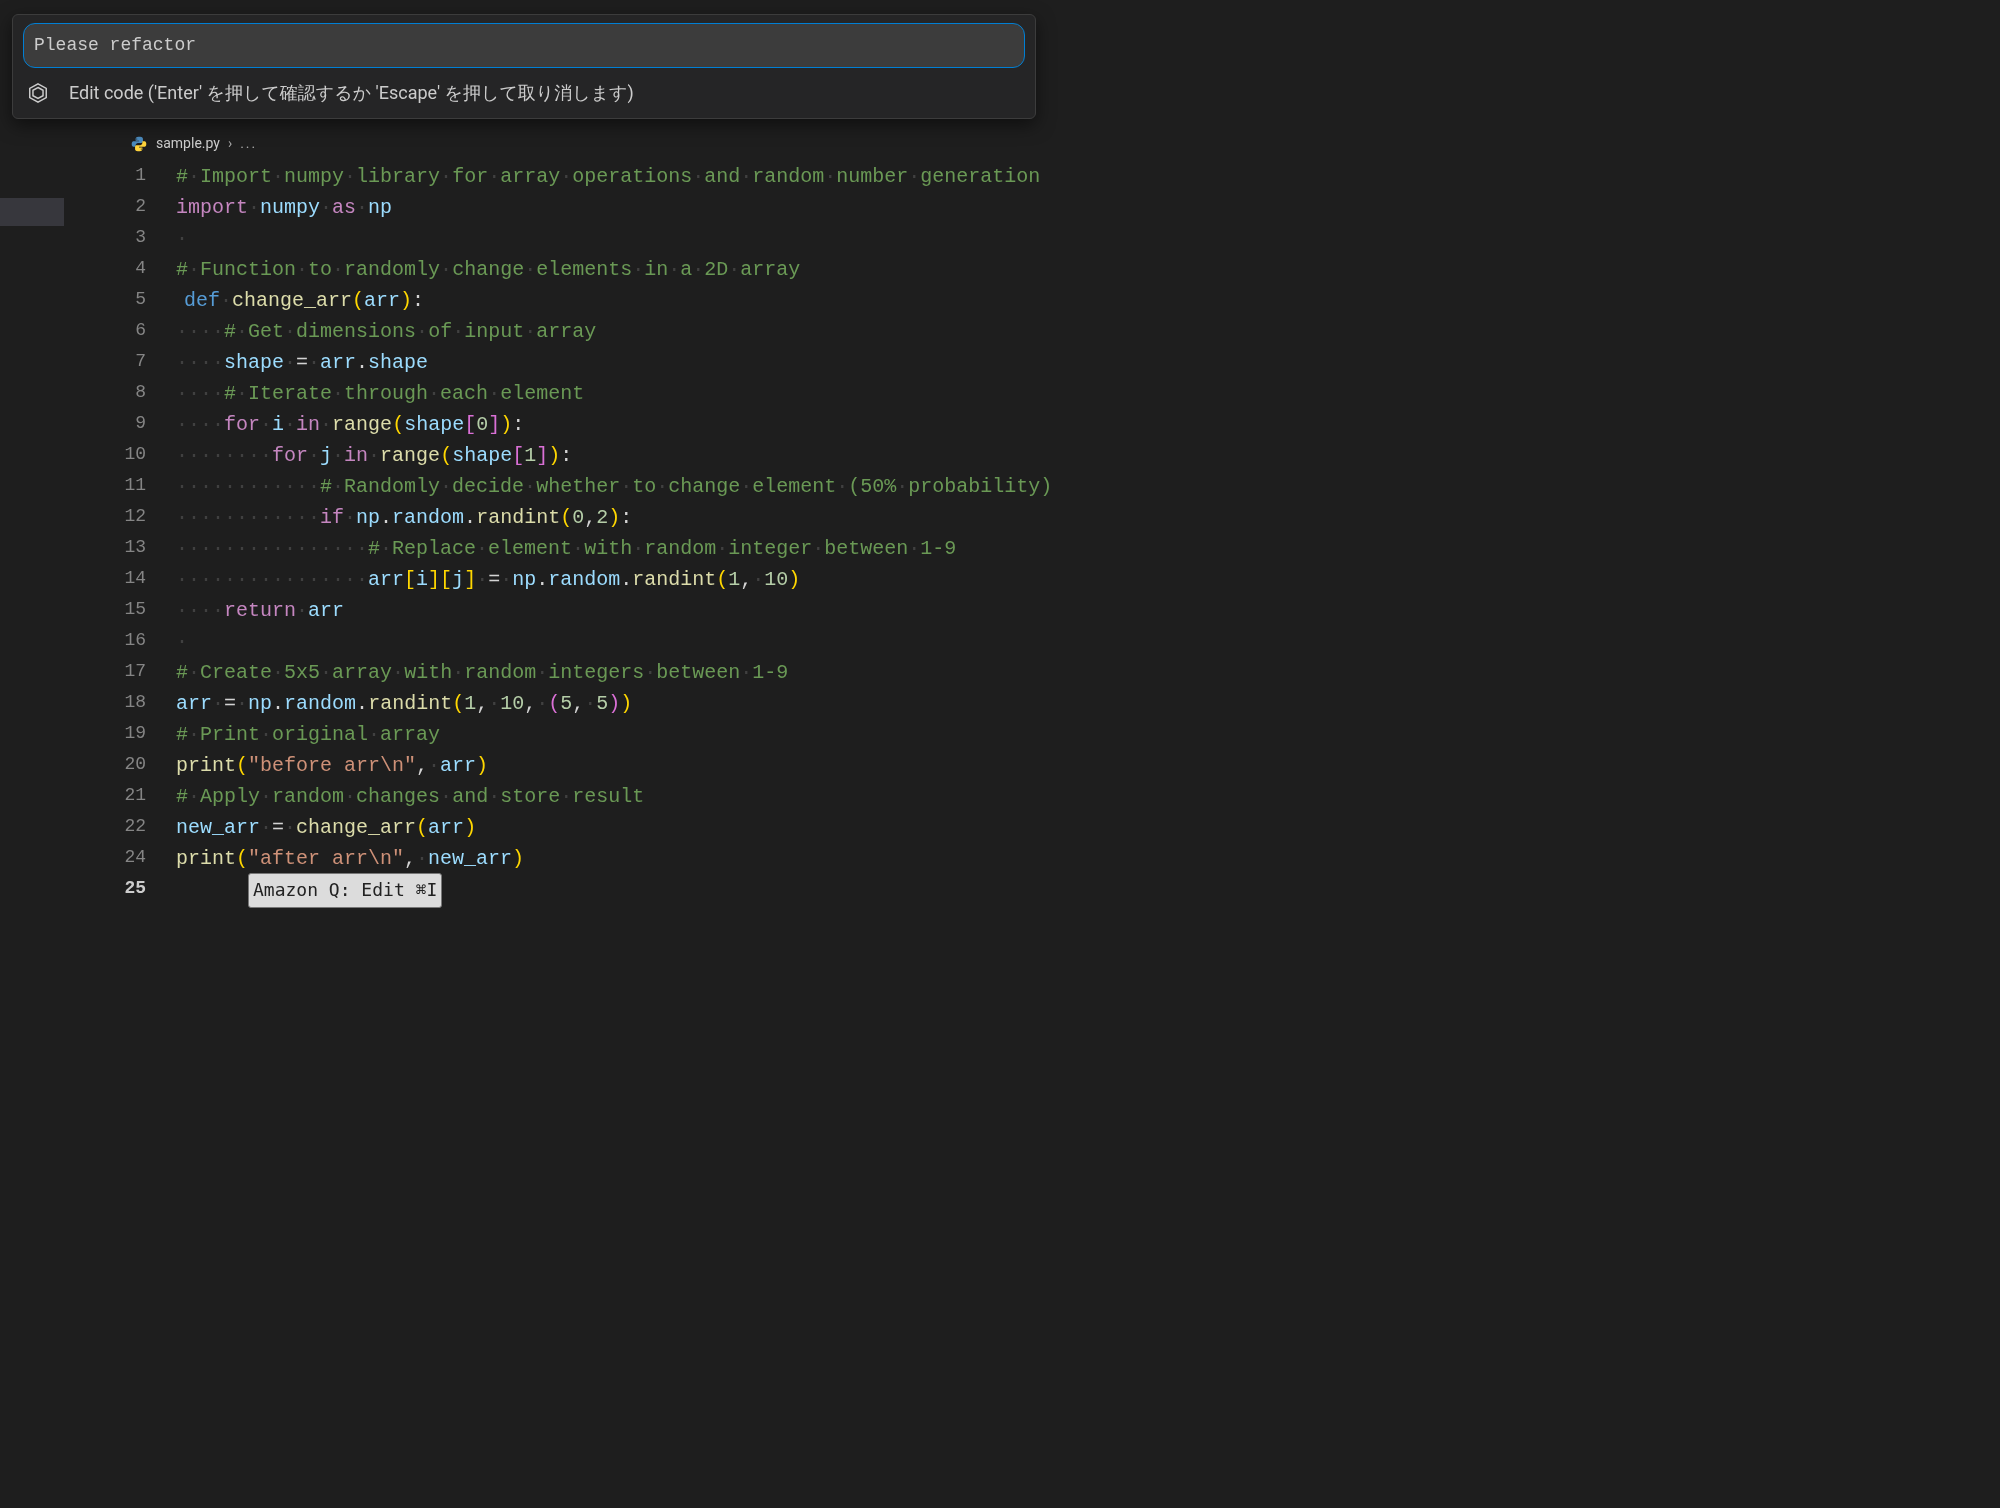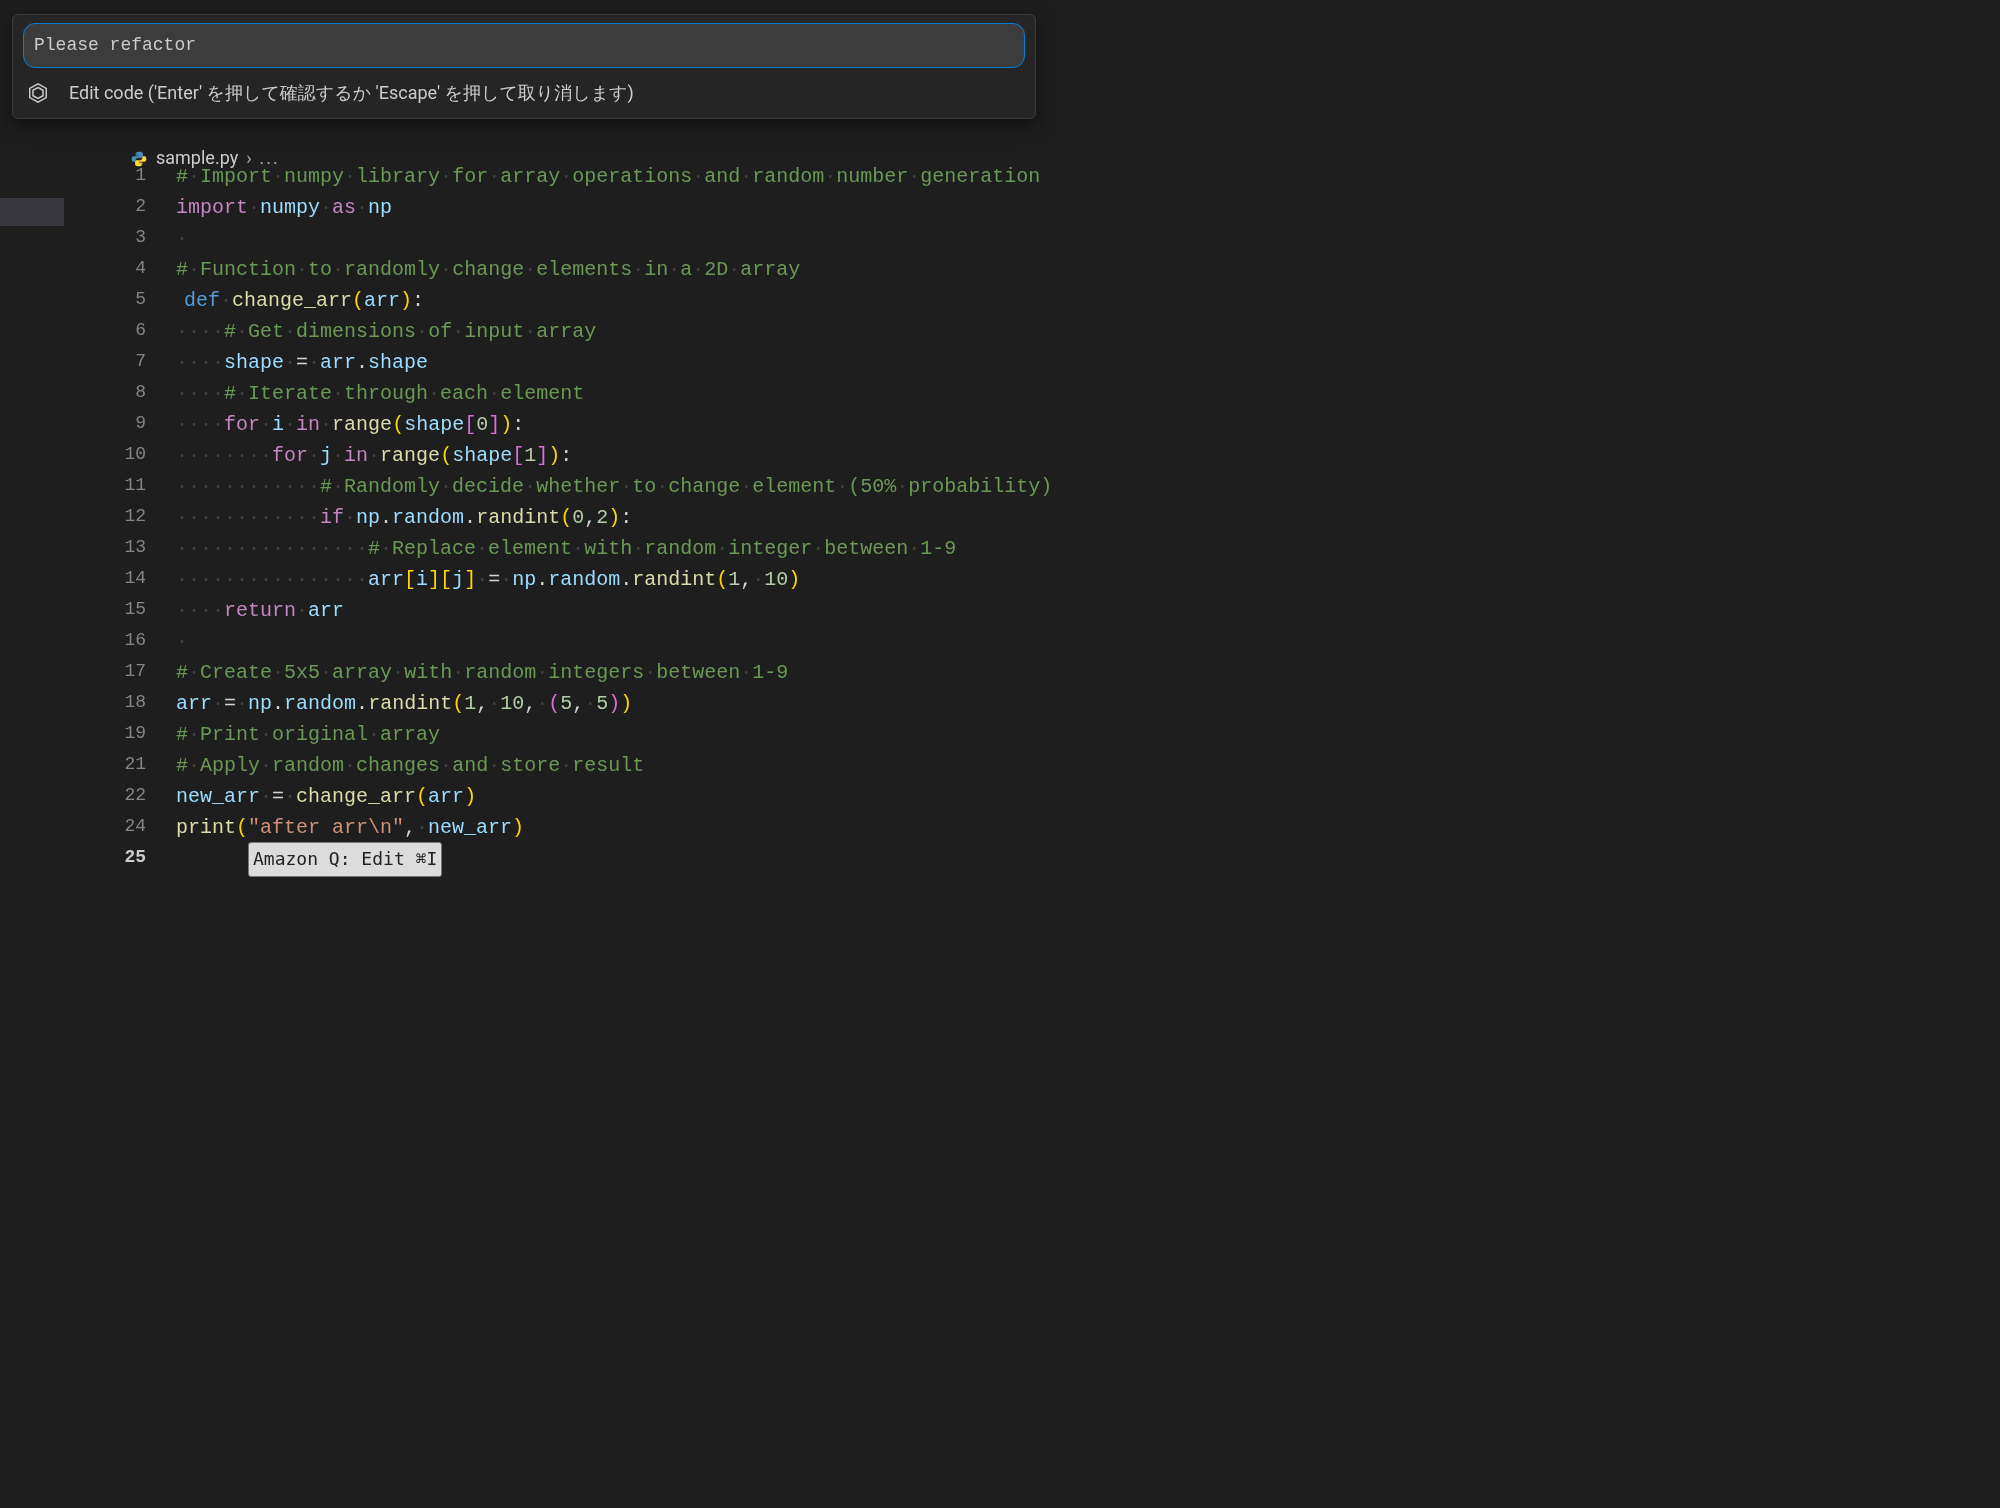--- a/index.html
+++ b/index.html
@@ -114,22 +114,21 @@
   
   .breadcrumb {
     position: absolute;
     left: 130px;
     top: 132px;
     display: flex;
     align-items: center;
     gap: 8px;
     color: var(--breadcrumb-muted);
     font-family: ui-sans-serif, -apple-system, "Segoe UI", Roboto, sans-serif;
-    font-size: 18px;
-    margin-top: 11px;
+    font-size: 14px;
   }
   .breadcrumb .file {
     color: var(--breadcrumb-fg);
   }
   .breadcrumb .lang-icon svg { width: 18px; height: 18px; vertical-align: middle; }
   .breadcrumb .chev { color: var(--breadcrumb-muted); }
   .breadcrumb .dots { letter-spacing: 2px; }
 
   
   .editor {
@@ -253,19 +252,20 @@
       <div class="line"><div class="gutter">10</div><div class="code"><span class="selwrap selected"><span class="tok c-ws">········</span><span class="tok c-kw">for</span><span class="tok c-ws">·</span><span class="tok c-ident">j</span><span class="tok c-ws">·</span><span class="tok c-kw">in</span><span class="tok c-ws">·</span><span class="tok c-func">range</span><span class="tok c-paren">(</span><span class="tok c-ident">shape</span><span class="tok c-paren2">[</span><span class="tok c-num">1</span><span class="tok c-paren2">]</span><span class="tok c-paren">)</span><span class="tok c-op">:</span></span></div></div>
       <div class="line"><div class="gutter">11</div><div class="code"><span class="selwrap selected"><span class="tok c-ws">············</span><span class="tok c-comment">#</span><span class="tok c-ws">·</span><span class="tok c-comment">Randomly</span><span class="tok c-ws">·</span><span class="tok c-comment">decide</span><span class="tok c-ws">·</span><span class="tok c-comment">whether</span><span class="tok c-ws">·</span><span class="tok c-comment">to</span><span class="tok c-ws">·</span><span class="tok c-comment">change</span><span class="tok c-ws">·</span><span class="tok c-comment">element</span><span class="tok c-ws">·</span><span class="tok c-comment">(50%</span><span class="tok c-ws">·</span><span class="tok c-comment">probability)</span></span></div></div>
       <div class="line"><div class="gutter">12</div><div class="code"><span class="selwrap selected"><span class="tok c-ws">············</span><span class="tok c-kw">if</span><span class="tok c-ws">·</span><span class="tok c-ident">np</span><span class="tok c-op">.</span><span class="tok c-ident">random</span><span class="tok c-op">.</span><span class="tok c-func">randint</span><span class="tok c-paren">(</span><span class="tok c-num">0</span><span class="tok c-op">,</span><span class="tok c-num">2</span><span class="tok c-paren">)</span><span class="tok c-op">:</span></span></div></div>
       <div class="line"><div class="gutter">13</div><div class="code"><span class="selwrap selected"><span class="tok c-ws">················</span><span class="tok c-comment">#</span><span class="tok c-ws">·</span><span class="tok c-comment">Replace</span><span class="tok c-ws">·</span><span class="tok c-comment">element</span><span class="tok c-ws">·</span><span class="tok c-comment">with</span><span class="tok c-ws">·</span><span class="tok c-comment">random</span><span class="tok c-ws">·</span><span class="tok c-comment">integer</span><span class="tok c-ws">·</span><span class="tok c-comment">between</span><span class="tok c-ws">·</span><span class="tok c-comment">1-9</span></span></div></div>
       <div class="line"><div class="gutter">14</div><div class="code"><span class="selwrap selected"><span class="tok c-ws">················</span><span class="tok c-ident">arr</span><span class="tok c-paren">[</span><span class="tok c-ident">i</span><span class="tok c-paren">]</span><span class="tok c-paren">[</span><span class="tok c-ident">j</span><span class="tok c-paren">]</span><span class="tok c-ws">·</span><span class="tok c-op">=</span><span class="tok c-ws">·</span><span class="tok c-ident">np</span><span class="tok c-op">.</span><span class="tok c-ident">random</span><span class="tok c-op">.</span><span class="tok c-func">randint</span><span class="tok c-paren">(</span><span class="tok c-num">1</span><span class="tok c-op">,</span><span class="tok c-ws">·</span><span class="tok c-num">10</span><span class="tok c-paren">)</span></span></div></div>
       <div class="line"><div class="gutter">15</div><div class="code"><span class="selwrap selected"><span class="tok c-ws">····</span><span class="tok c-kw">return</span><span class="tok c-ws">·</span><span class="tok c-ident">arr</span></span></div></div>
       <div class="line"><div class="gutter">16</div><div class="code"><span class="selwrap selected"><span class="tok c-ws">·</span></span></div></div>
       <div class="line"><div class="gutter">17</div><div class="code"><span class="selwrap selected"><span class="tok c-comment">#</span><span class="tok c-ws">·</span><span class="tok c-comment">Create</span><span class="tok c-ws">·</span><span class="tok c-comment">5x5</span><span class="tok c-ws">·</span><span class="tok c-comment">array</span><span class="tok c-ws">·</span><span class="tok c-comment">with</span><span class="tok c-ws">·</span><span class="tok c-comment">random</span><span class="tok c-ws">·</span><span class="tok c-comment">integers</span><span class="tok c-ws">·</span><span class="tok c-comment">between</span><span class="tok c-ws">·</span><span class="tok c-comment">1-9</span></span></div></div>
       <div class="line"><div class="gutter">18</div><div class="code"><span class="selwrap selected"><span class="tok c-ident">arr</span><span class="tok c-ws">·</span><span class="tok c-op">=</span><span class="tok c-ws">·</span><span class="tok c-ident">np</span><span class="tok c-op">.</span><span class="tok c-ident">random</span><span class="tok c-op">.</span><span class="tok c-func">randint</span><span class="tok c-paren">(</span><span class="tok c-num">1</span><span class="tok c-op">,</span><span class="tok c-ws">·</span><span class="tok c-num">10</span><span class="tok c-op">,</span><span class="tok c-ws">·</span><span class="tok c-paren2">(</span><span class="tok c-num">5</span><span class="tok c-op">,</span><span class="tok c-ws">·</span><span class="tok c-num">5</span><span class="tok c-paren2">)</span><span class="tok c-paren">)</span></span></div></div>
       <div class="line"><div class="gutter">19</div><div class="code"><span class="selwrap selected"><span class="tok c-comment">#</span><span class="tok c-ws">·</span><span class="tok c-comment">Print</span><span class="tok c-ws">·</span><span class="tok c-comment">original</span><span class="tok c-ws">·</span><span class="tok c-comment">array</span></span></div></div>
+      <div class="line"><div class="gutter">20</div><div class="code"><span class="selwrap selected"><span class="tok c-func">print</span><span class="tok c-paren">(</span><span class="tok c-str">"before arr\n"</span><span class="tok c-op">,</span><span class="tok c-ws">·</span><span class="tok c-ident">arr</span><span class="tok c-paren">)</span></span></div></div>
       <div class="line"><div class="gutter">21</div><div class="code"><span class="selwrap selected"><span class="tok c-comment">#</span><span class="tok c-ws">·</span><span class="tok c-comment">Apply</span><span class="tok c-ws">·</span><span class="tok c-comment">random</span><span class="tok c-ws">·</span><span class="tok c-comment">changes</span><span class="tok c-ws">·</span><span class="tok c-comment">and</span><span class="tok c-ws">·</span><span class="tok c-comment">store</span><span class="tok c-ws">·</span><span class="tok c-comment">result</span></span></div></div>
       <div class="line"><div class="gutter">22</div><div class="code"><span class="selwrap selected"><span class="tok c-ident">new_arr</span><span class="tok c-ws">·</span><span class="tok c-op">=</span><span class="tok c-ws">·</span><span class="tok c-func">change_arr</span><span class="tok c-paren">(</span><span class="tok c-ident">arr</span><span class="tok c-paren">)</span></span></div></div>
       <div class="line"><div class="gutter">24</div><div class="code"><span class="selwrap selected"><span class="tok c-func">print</span><span class="tok c-paren">(</span><span class="tok c-str">"after arr\n"</span><span class="tok c-op">,</span><span class="tok c-ws">·</span><span class="tok c-ident">new_arr</span><span class="tok c-paren">)</span></span></div></div>
       <div class="line"><div class="gutter">25</div><div class="code" style="position: relative;"><span class="selwrap"></span><div class="codelens" style="position: absolute; left: 72px; top: 0px;"><span class="codelens-badge">Amazon Q: Edit ⌘I</span></div></div></div>
     </div>
 
 </div>
 
 </body></html>

